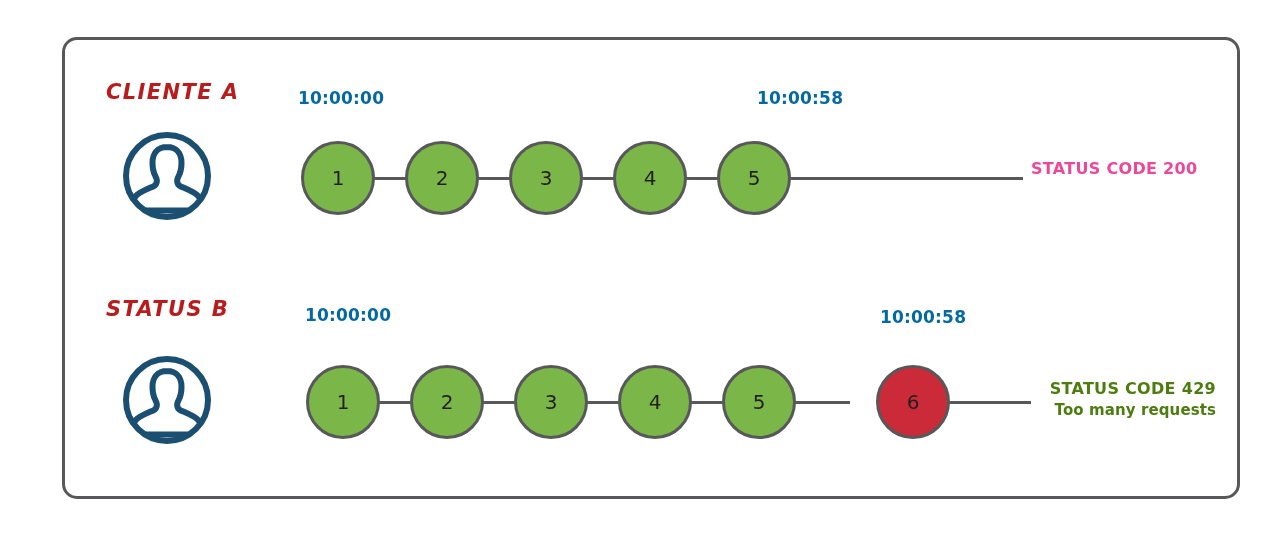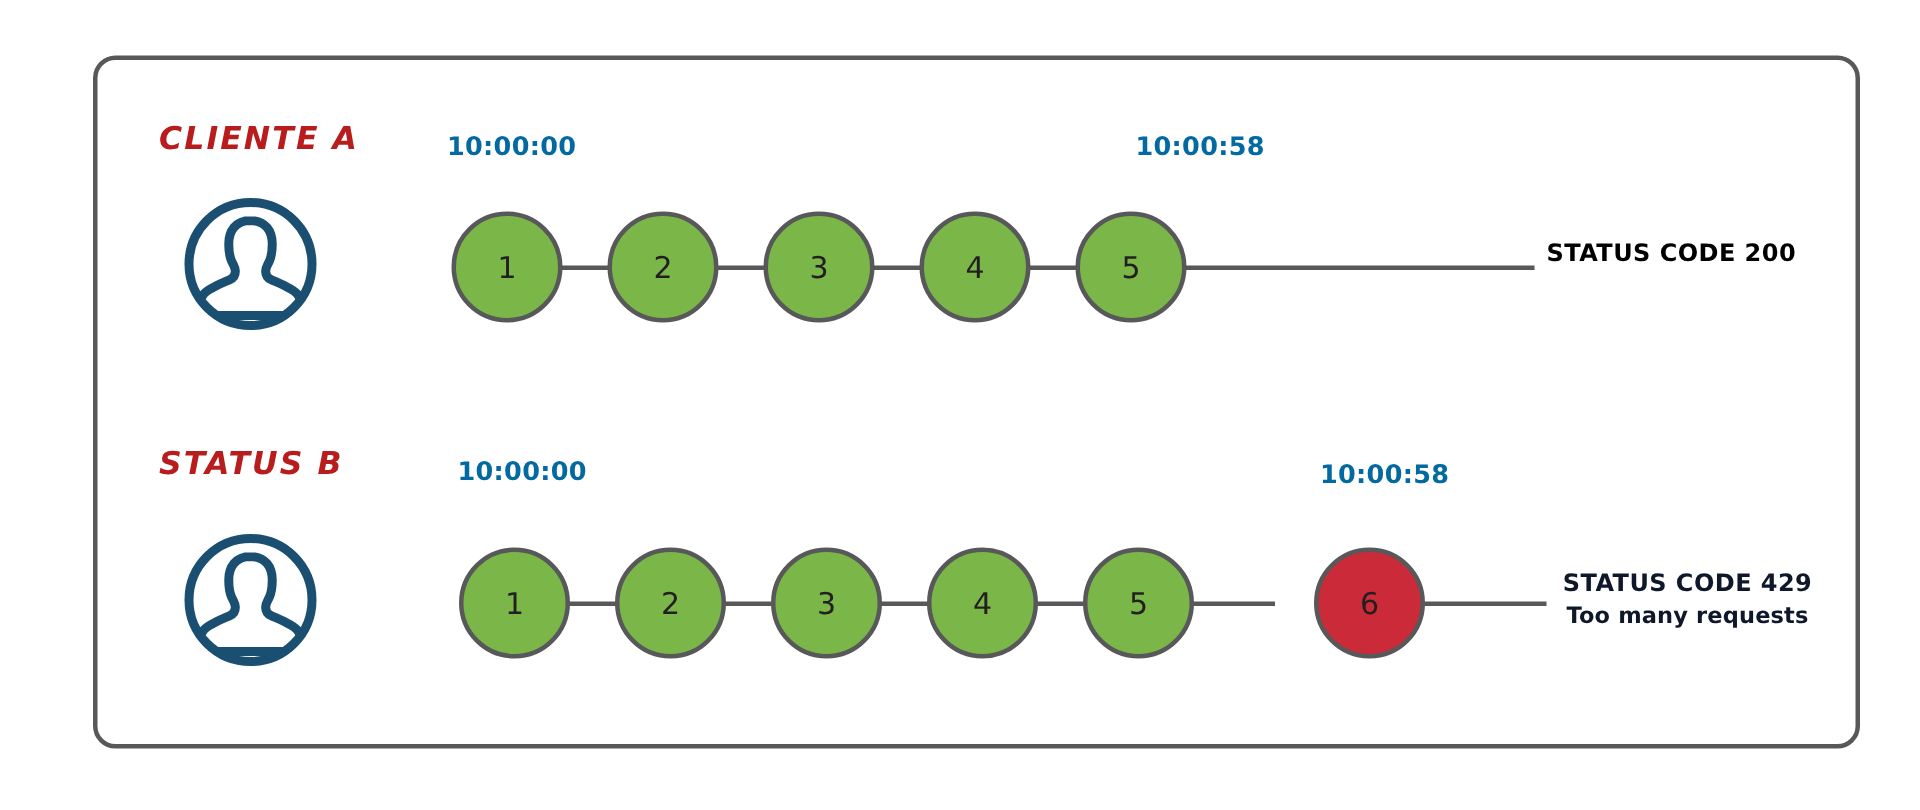--- a/index.html
+++ b/index.html
@@ -108,26 +108,26 @@
     font-weight: bold;
     font-size: 16px;
     letter-spacing: 0.3px;
     line-height: 1.35;
     white-space: nowrap;
   }
   .status .line1 { display: block; }
   .status .line2 { display: block; }
 
   .status-ok {
-    color: #000000;
+    color: #ec4899;
     text-align: left;
   }
   .status-err {
-    color: #0f172a;
-    text-align: center;
+    color: #4d7c0f;
+    text-align: right;
   }
   .status-err .line2 {
     font-size: 15px;
     letter-spacing: 0.1px;
   }
 </style>
 </head>
 <body>
 
 <div id="canvas">

